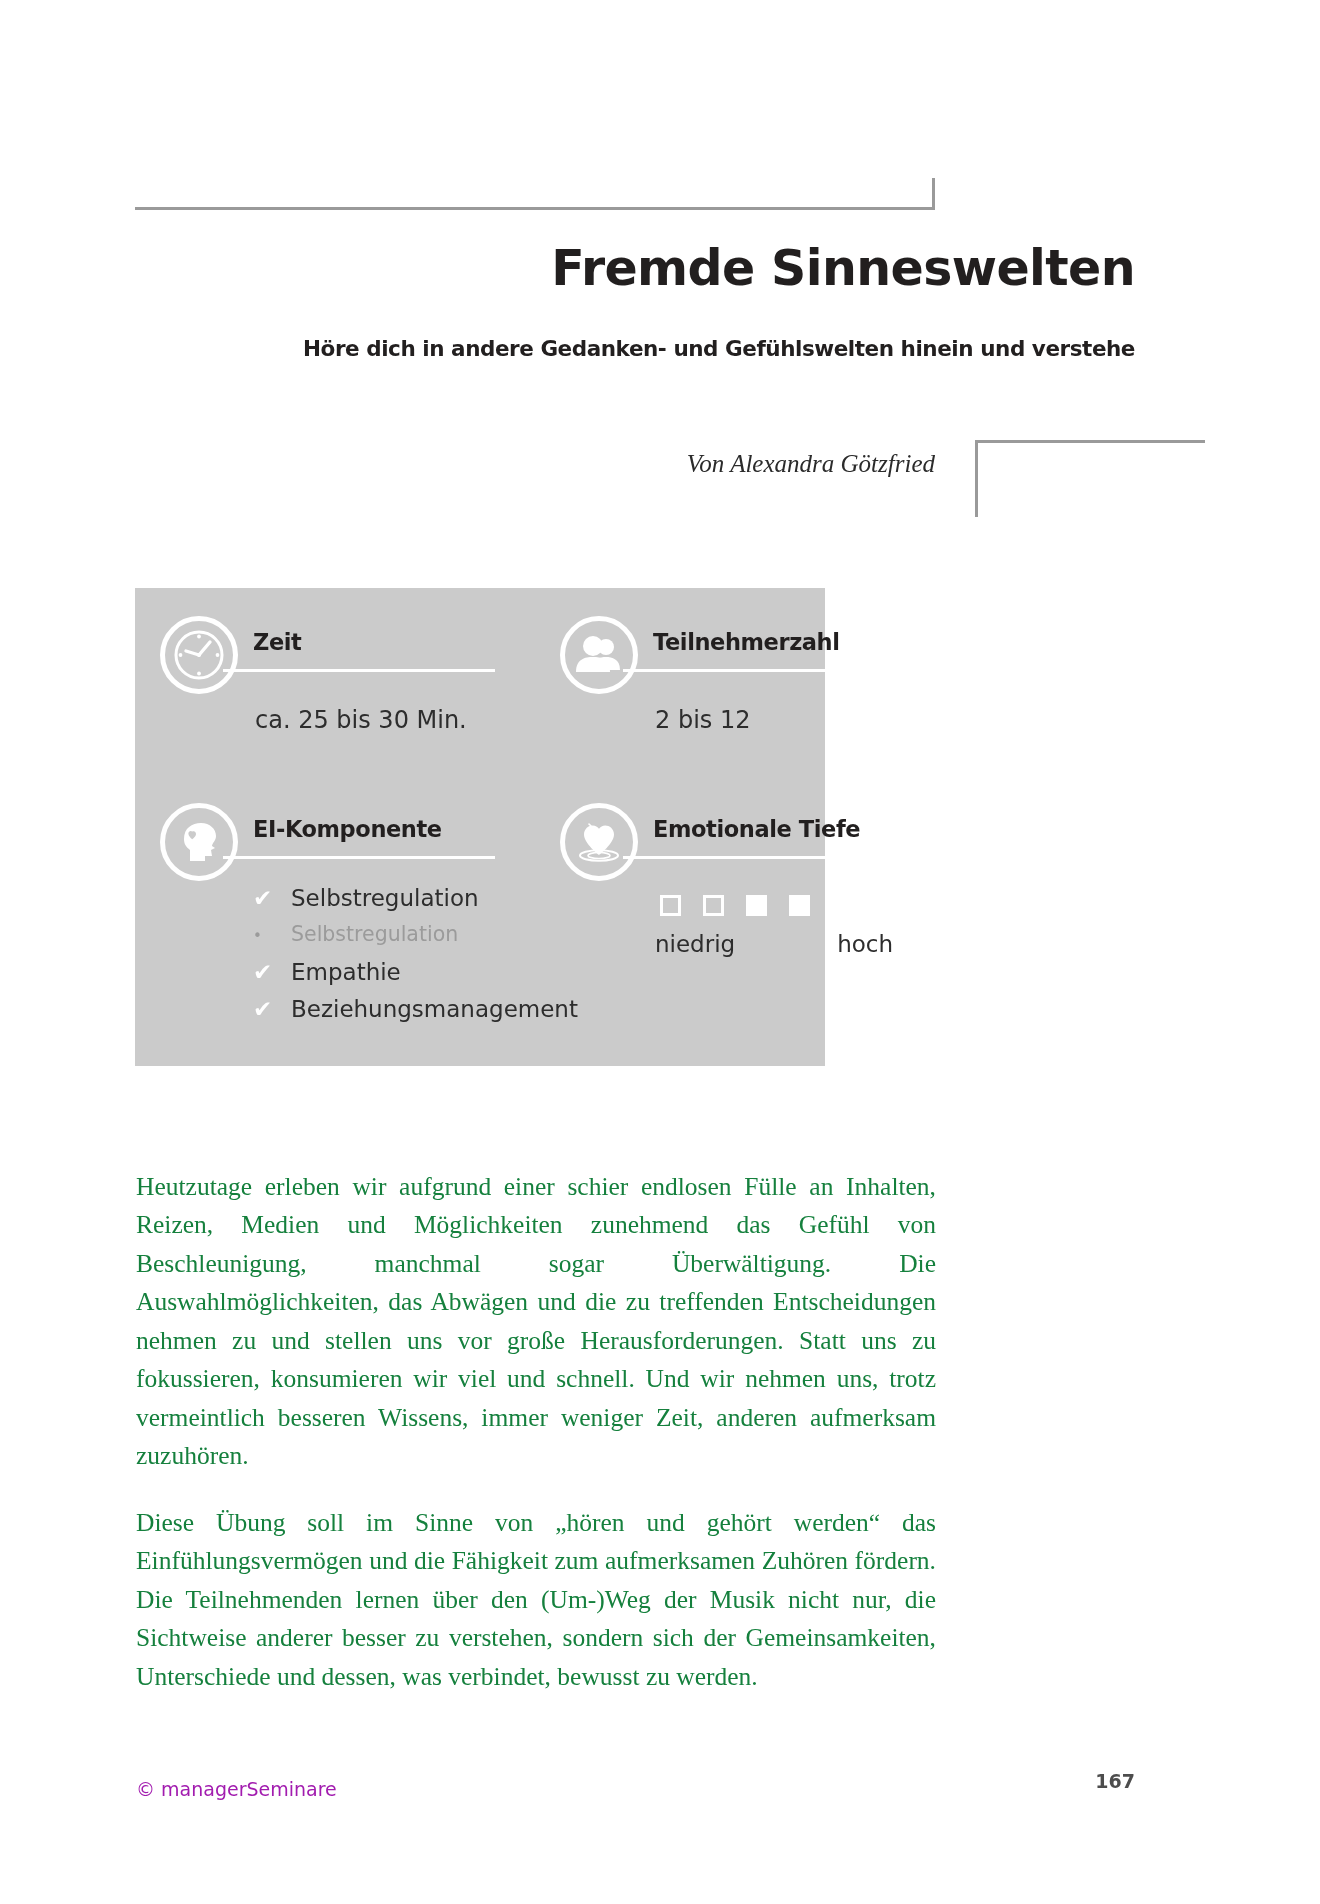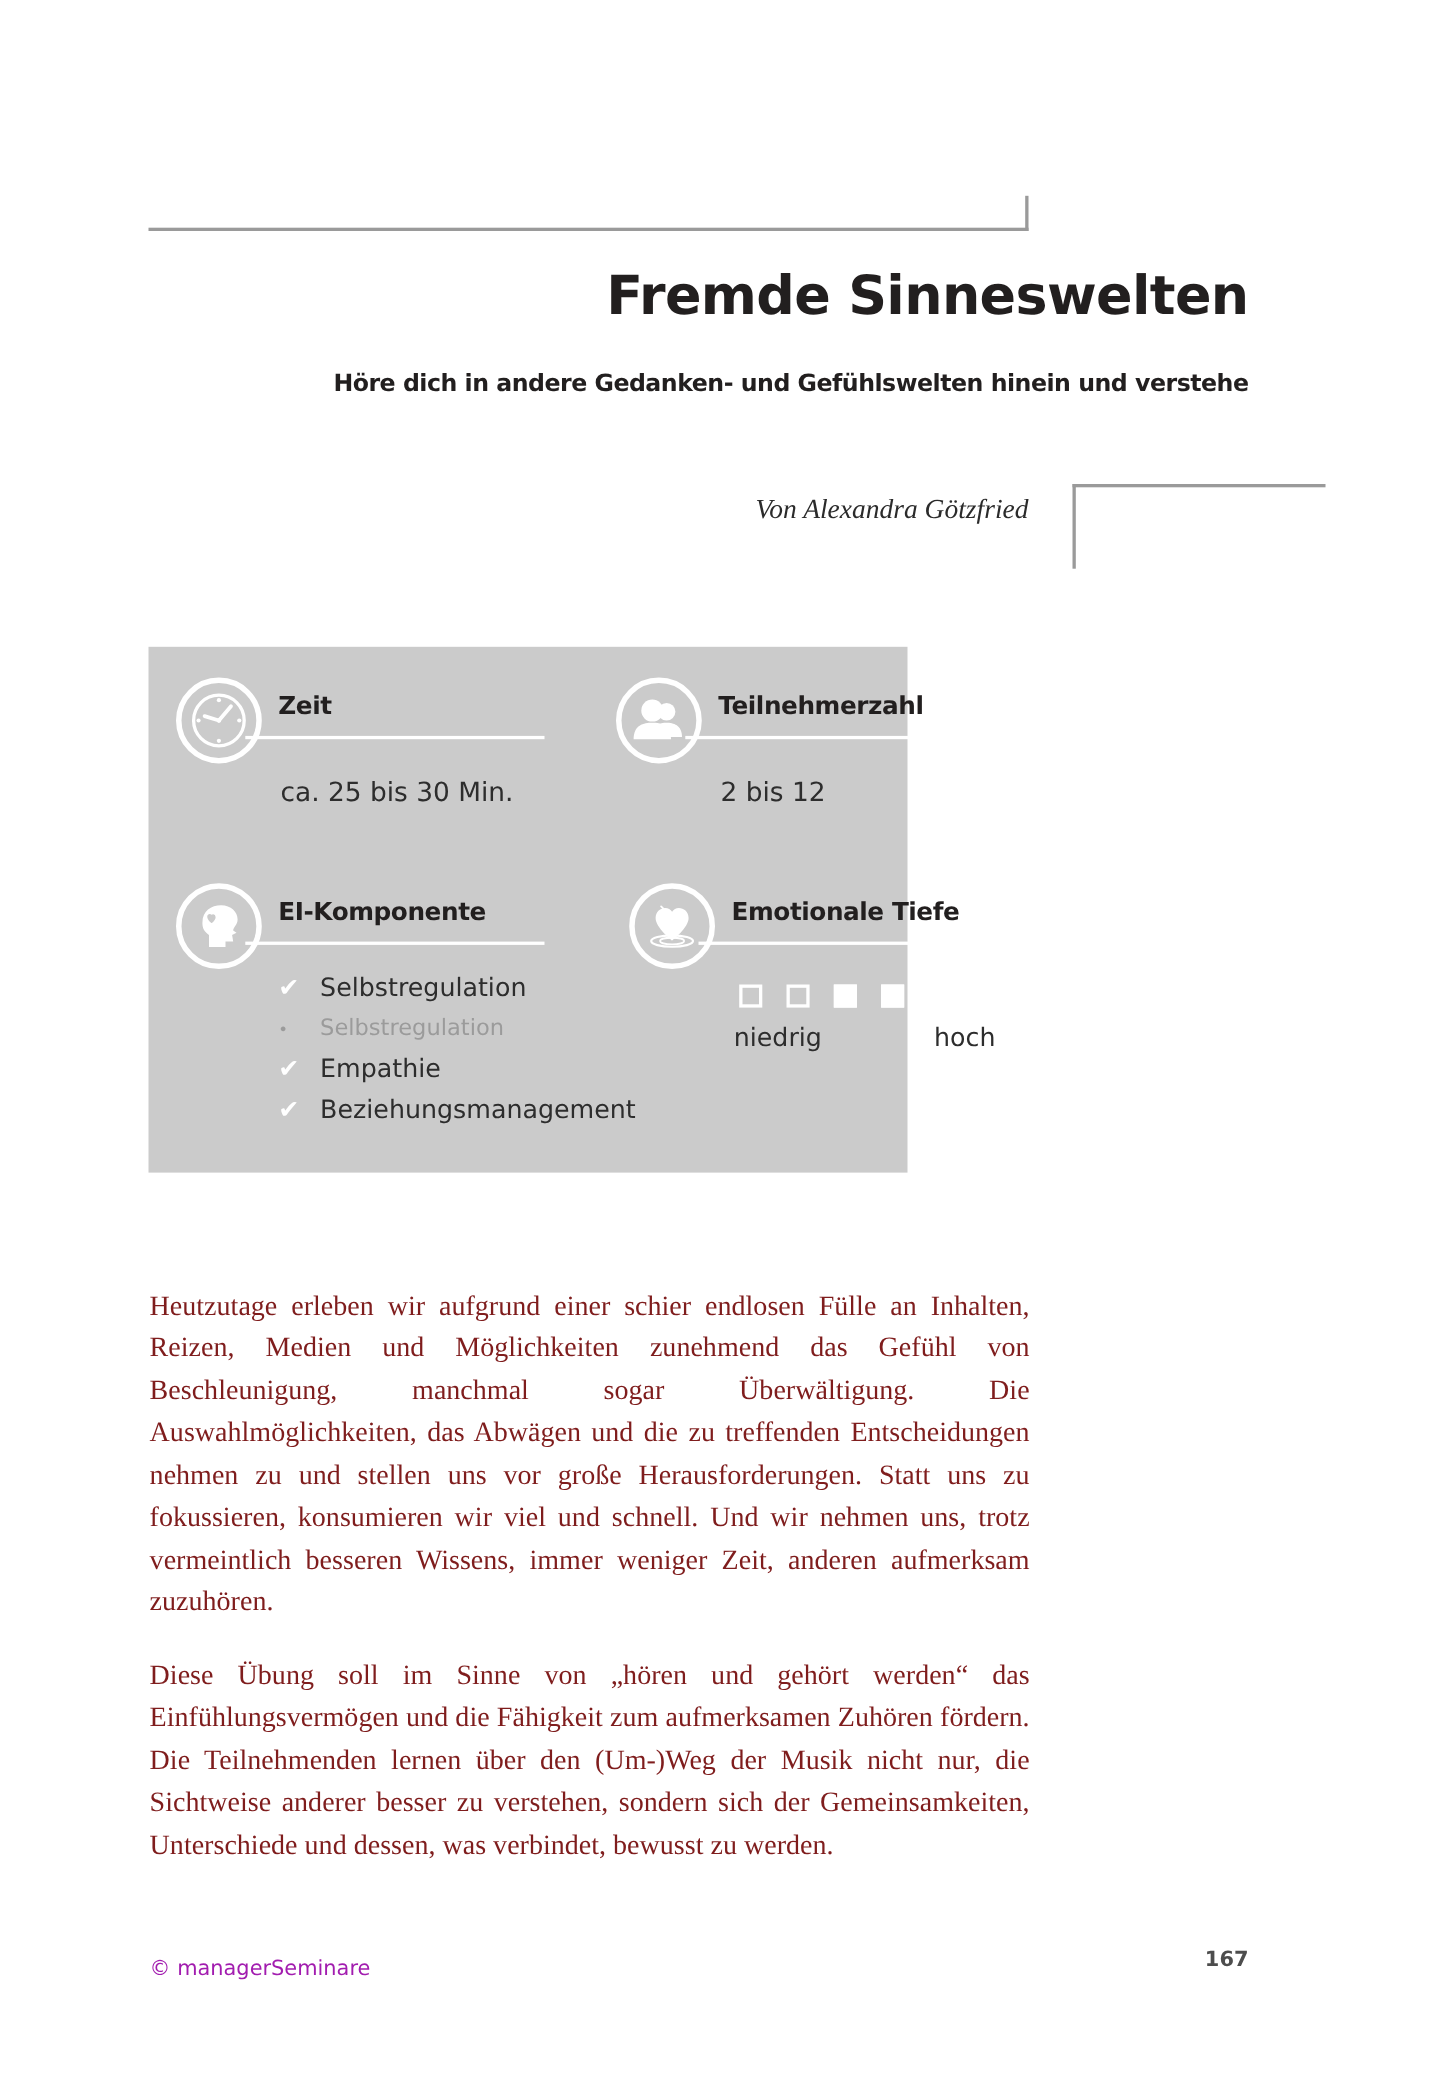--- a/index.html
+++ b/index.html
@@ -106,21 +106,21 @@
     height: 478px;
     background: #cbcbcb;
   }
   .info-cell {
     position: absolute;
     width: 400px;
   }
   .cell-zeit      { left: 0px;   top: 28px; }
   .cell-teiln     { left: 400px; top: 28px; }
   .cell-ei        { left: 0px;   top: 215px; }
-  .cell-tiefe     { left: 412px; top: 215px; }
+  .cell-tiefe     { left: 400px; top: 215px; }
 
   .cell-head {
     position: relative;
     height: 82px;
   }
   .icon-circle {
     position: absolute;
     left: 25px;
     top: 0px;
     width: 78px;
@@ -221,21 +221,21 @@
   .depth-labels span:last-child { margin-right: 22px; }
 
   
   .body-text {
     position: absolute;
     left: 136px;
     width: 800px;
     font-family: "Liberation Serif", serif;
     font-size: 25.5px;
     line-height: 38.5px;
-    color: #7f1d1d;
+    color: #15803d;
     text-align: justify;
   }
   .para-1 { top: 1142px; }
   .para-2 { top: 1478px; }
 
   
   .footer-copy {
     position: absolute;
     left: 136px;
     top: 1778px;

